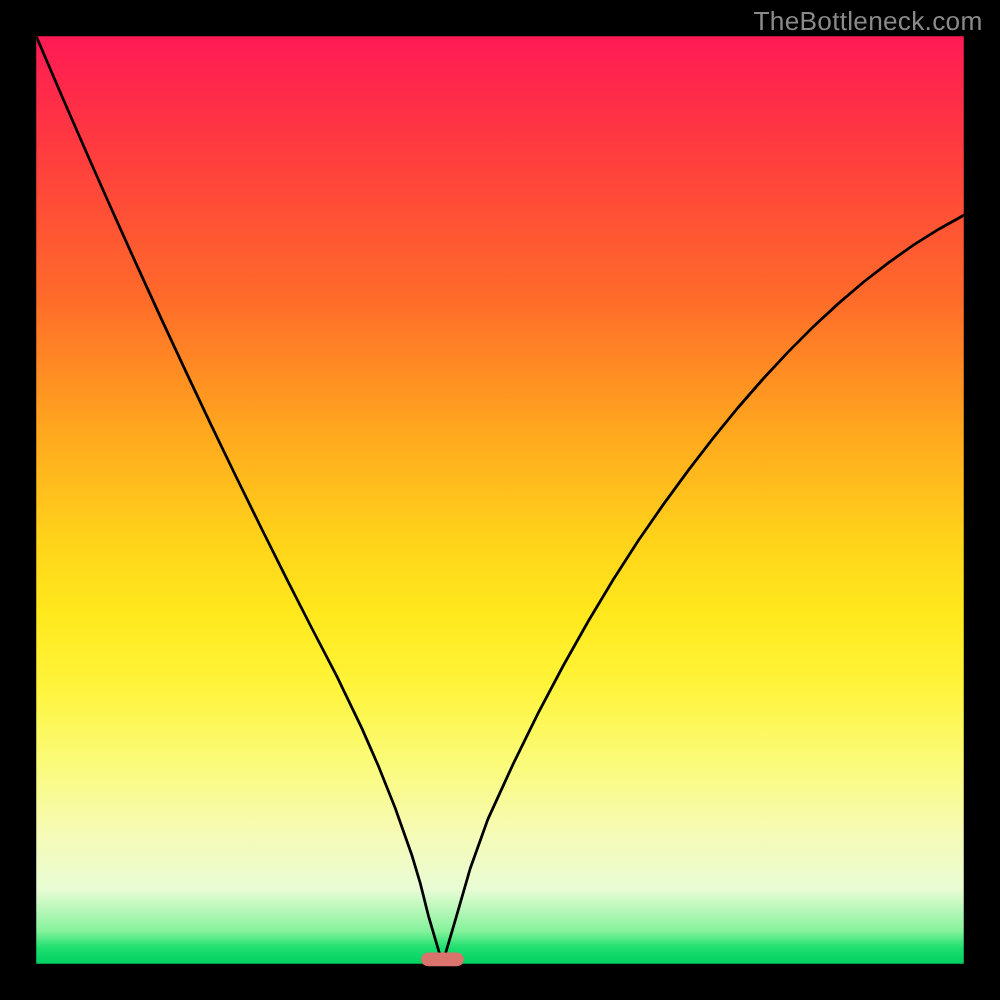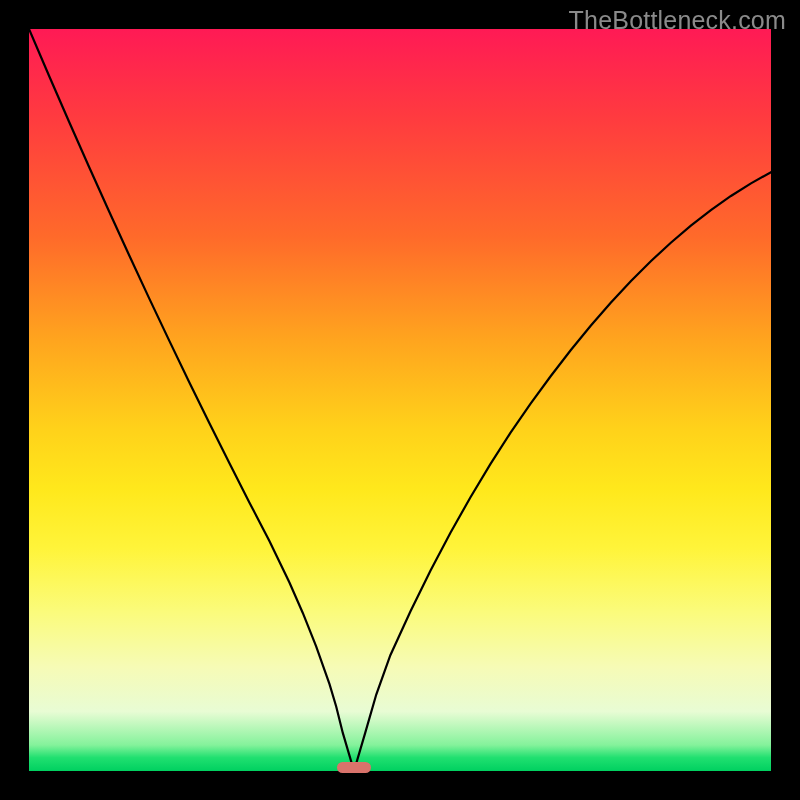--- a/index.html
+++ b/index.html
@@ -47,21 +47,21 @@
   .marker {
     position: absolute;
     background: #d9736b;
     border-radius: 6px;
   }
   .watermark {
     position: absolute;
     top: 6px;
     right: 14px;
     font-family: Arial, Helvetica, sans-serif;
-    font-size: 25px;
+    font-size: 21px;
     color: #8a8a8a;
     font-weight: 500;
     letter-spacing: 0.2px;
   }
 </style>
 </head>
 <body>
 
 <div class="frame">
   <div class="plot-area">

